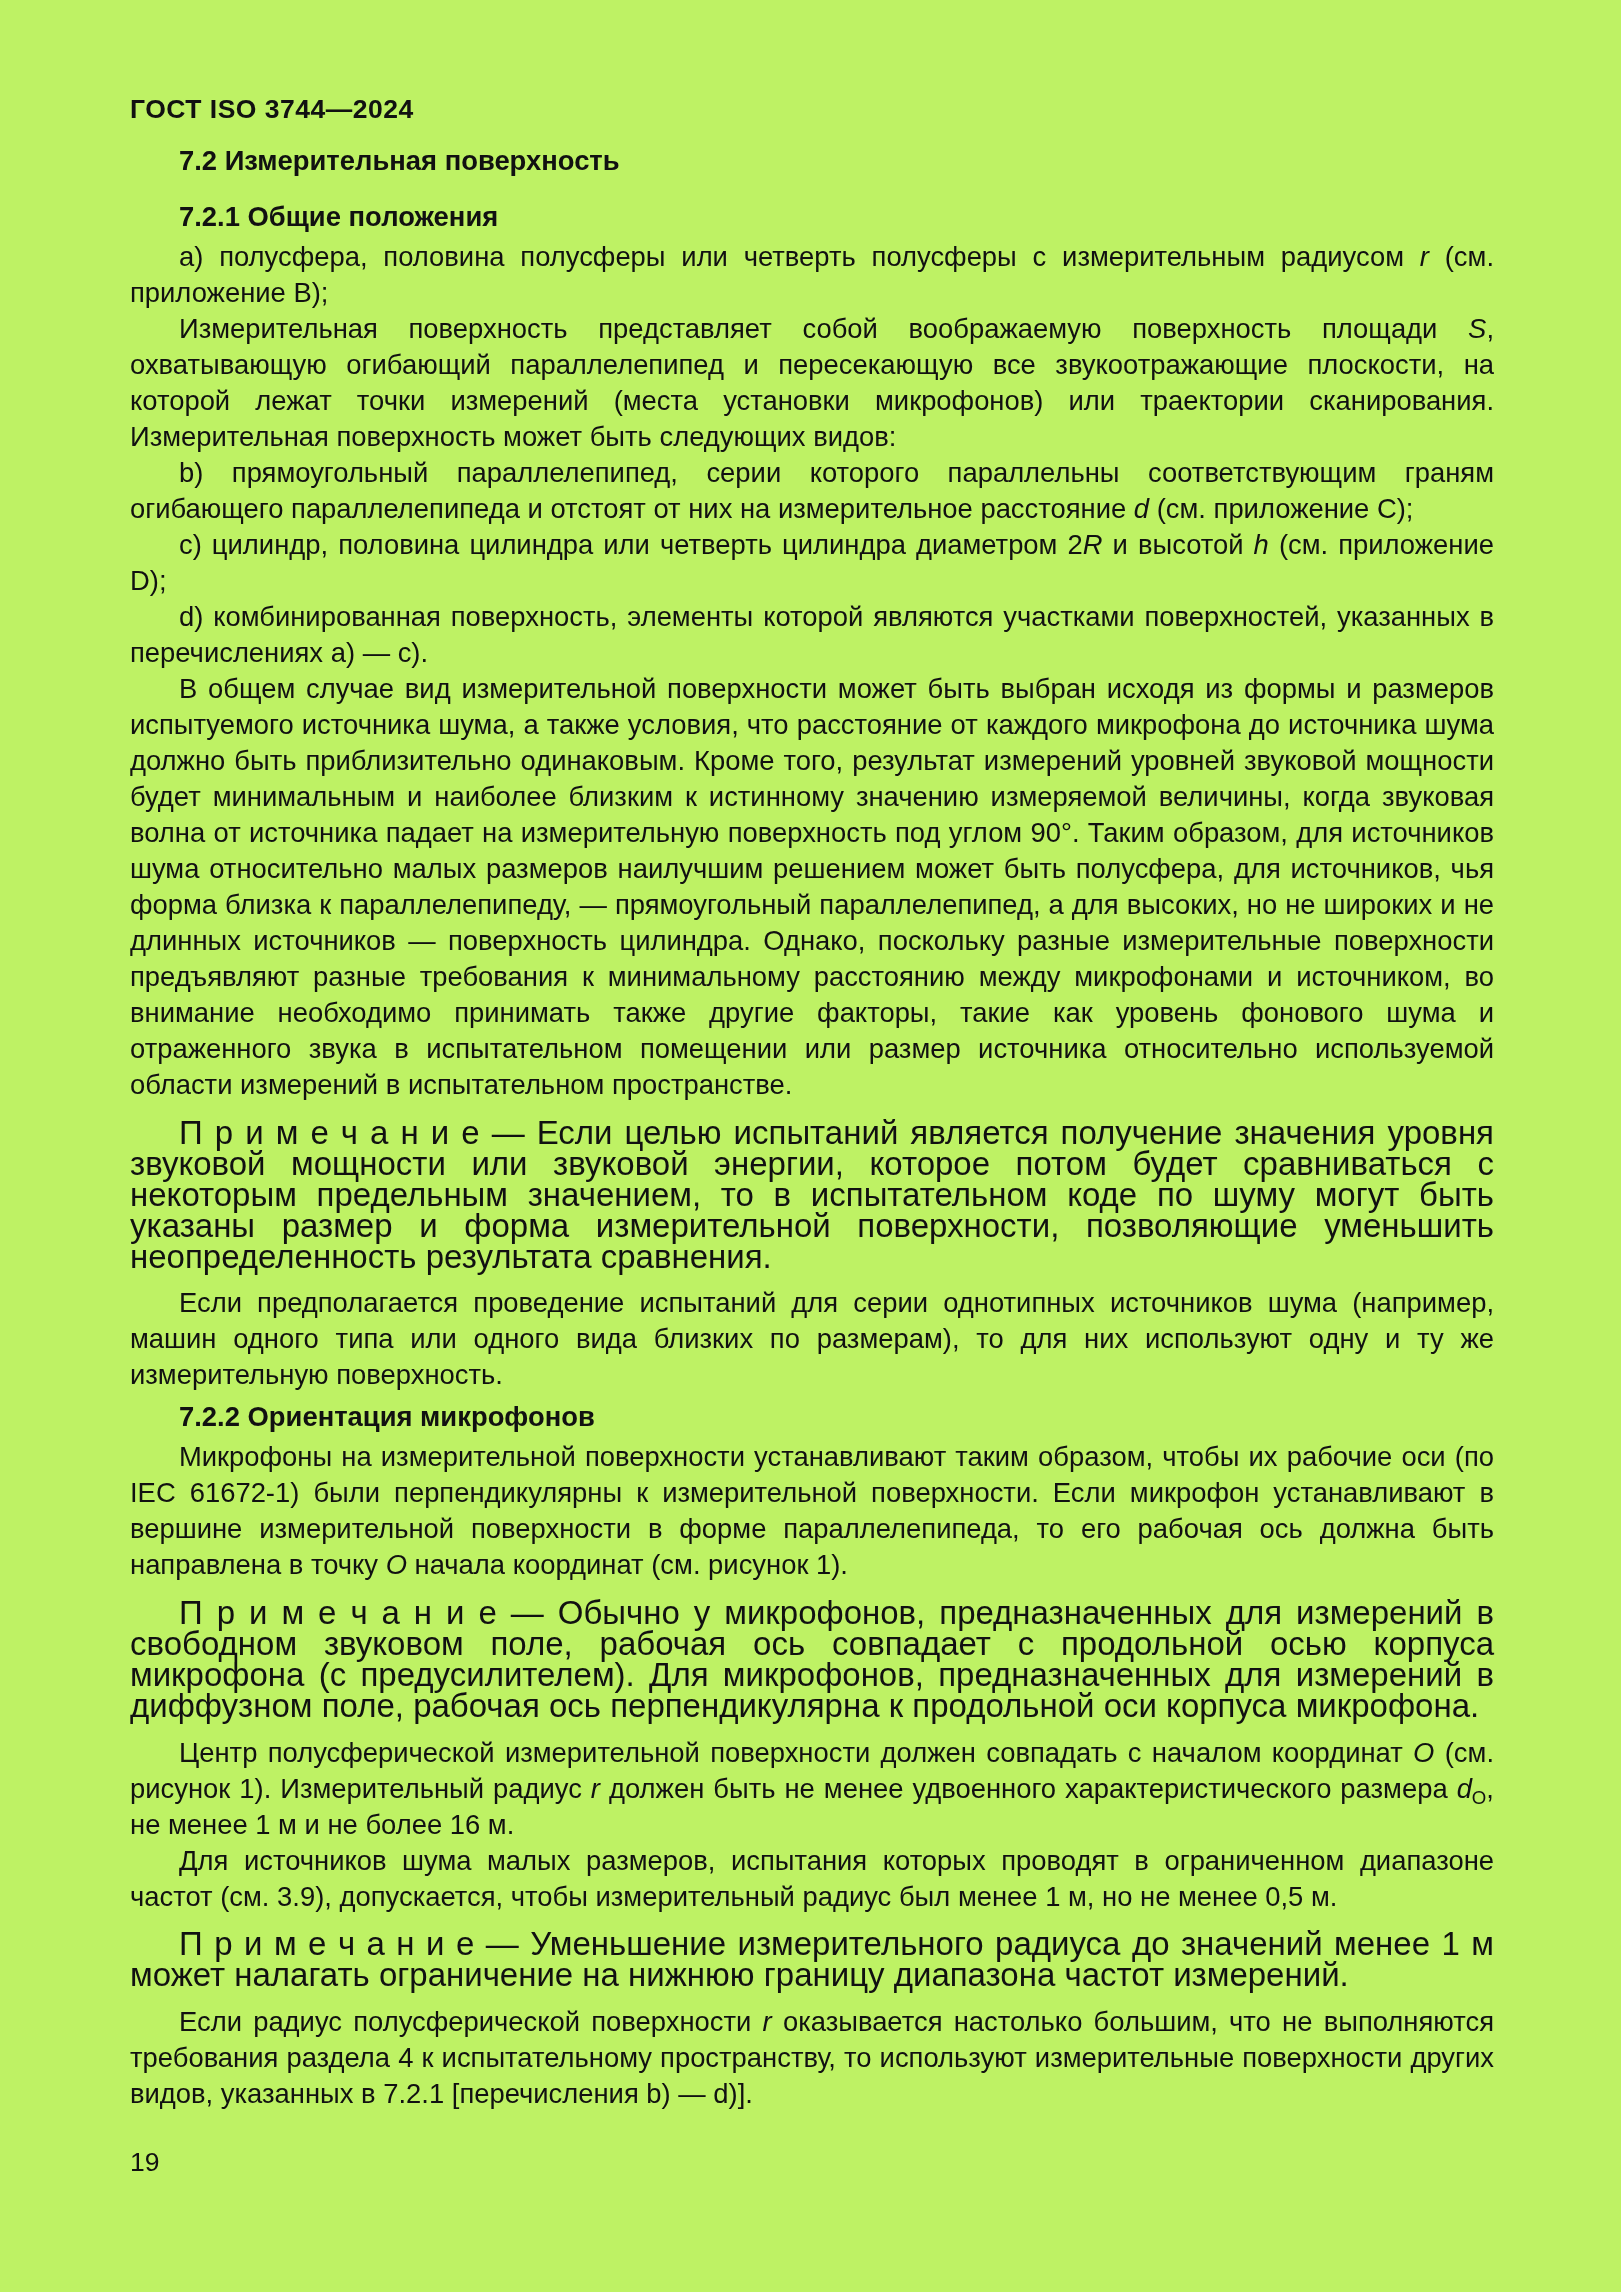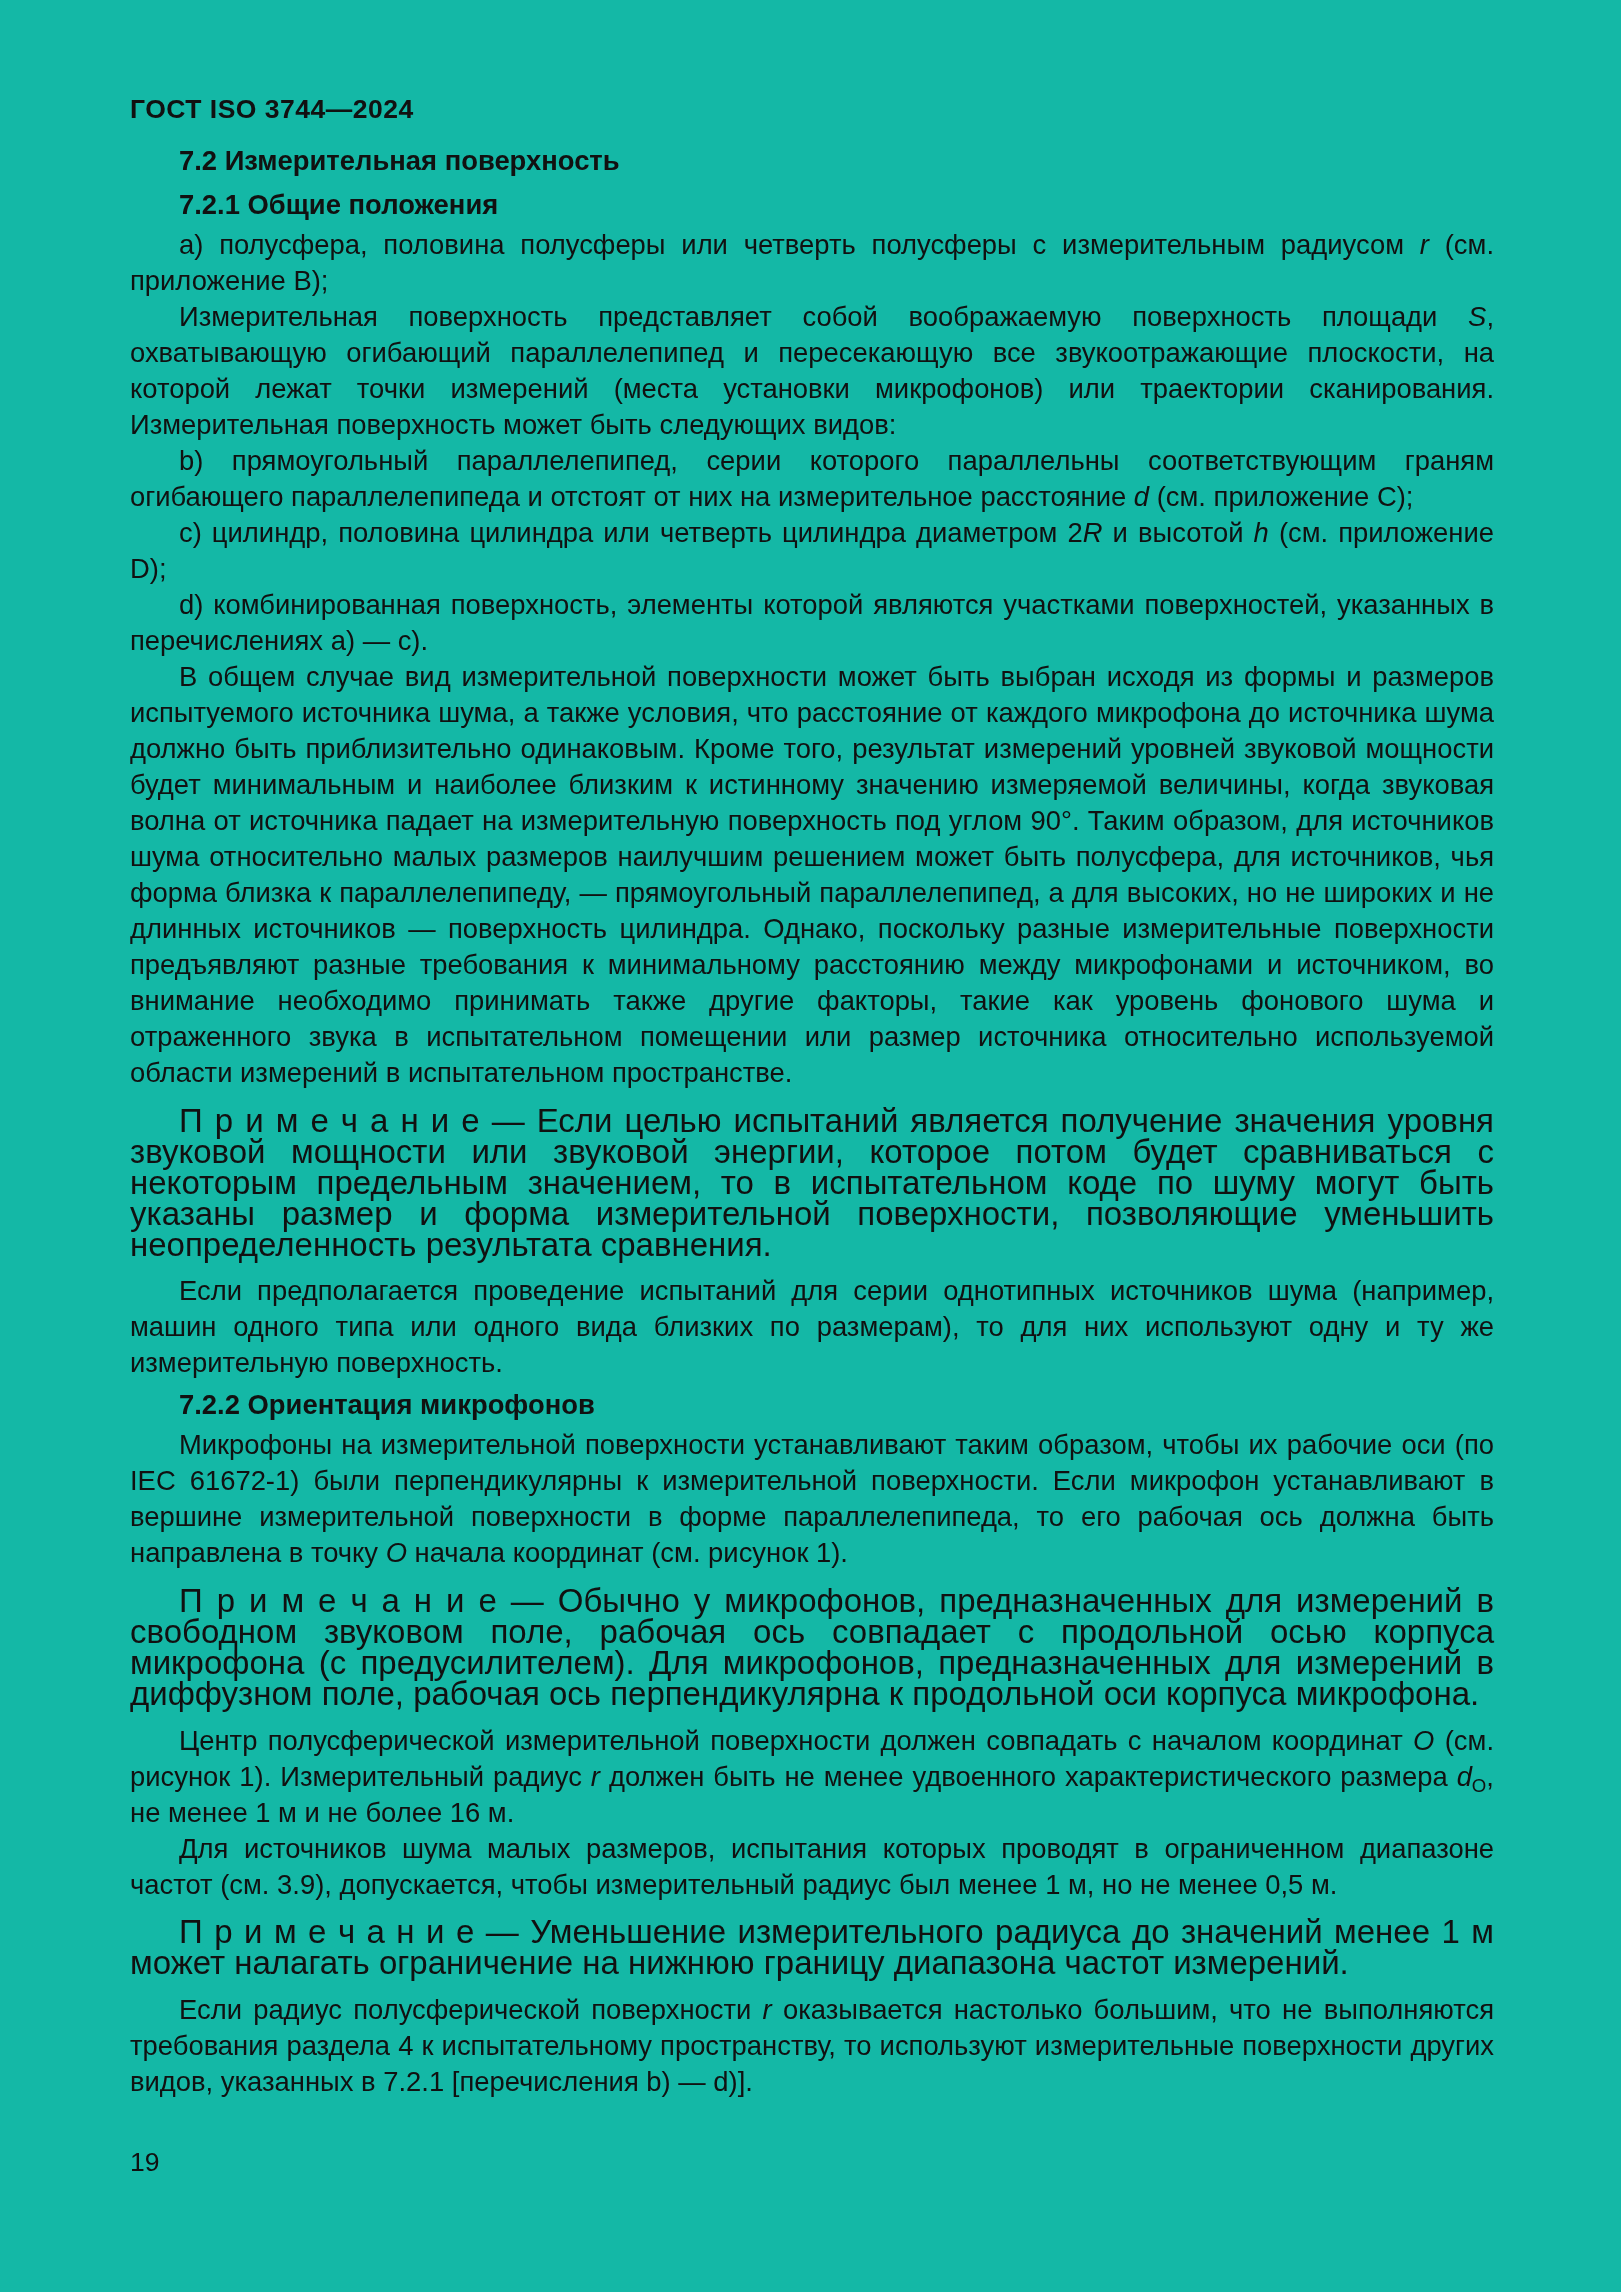--- a/index.html
+++ b/index.html
@@ -4,21 +4,21 @@
 <style>
   html, body {
     margin: 0;
     padding: 0;
     background: #ffffff;
   }
   .page {
     position: relative;
     width: 1621px;
     height: 2293px;
-    background: #14b8a6;
+    background: #bef264;
     margin: 0 auto;
     font-family: "Liberation Sans", sans-serif;
     color: #111111;
     overflow: hidden;
   }
   .doc-header {
     position: absolute;
     left: 130px;
     top: 94px;
     font-size: 26.5px;
@@ -40,21 +40,21 @@
     hyphens: auto;
   }
   .content p.heading {
     font-weight: bold;
     text-align: left;
     margin-top: 6px;
     margin-bottom: 3.9px;
   }
   .content p.heading:first-child {
     margin-top: 0;
-    margin-bottom: 8px;
+    margin-bottom: 20px;
   }
   .content p.note {
     font-size: 33px;
     line-height: 31px;
     margin-top: 13.7px;
     margin-bottom: 13.7px;
   }
   .content sub {
     font-size: 68%;
     line-height: 0;

